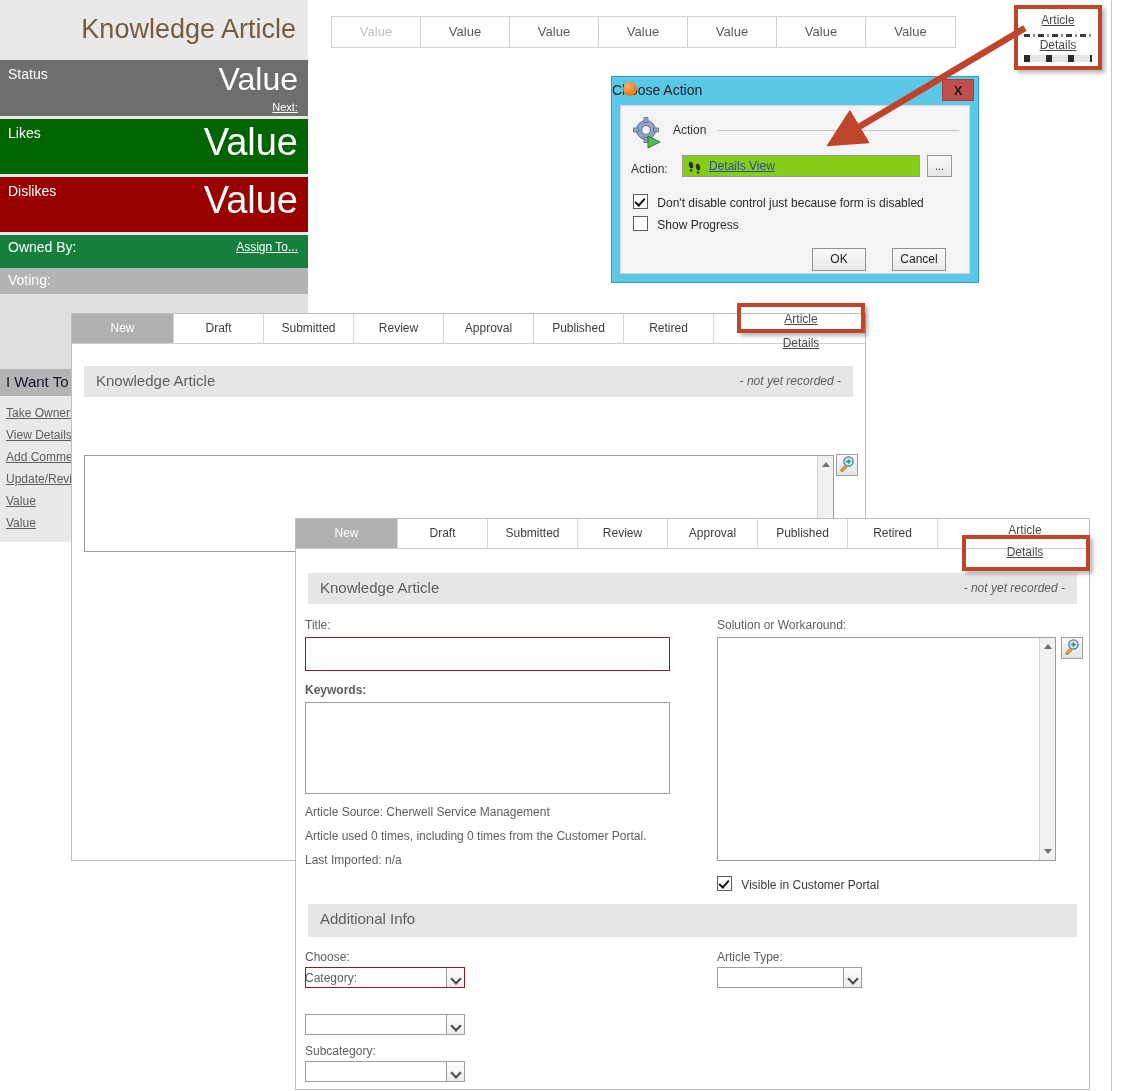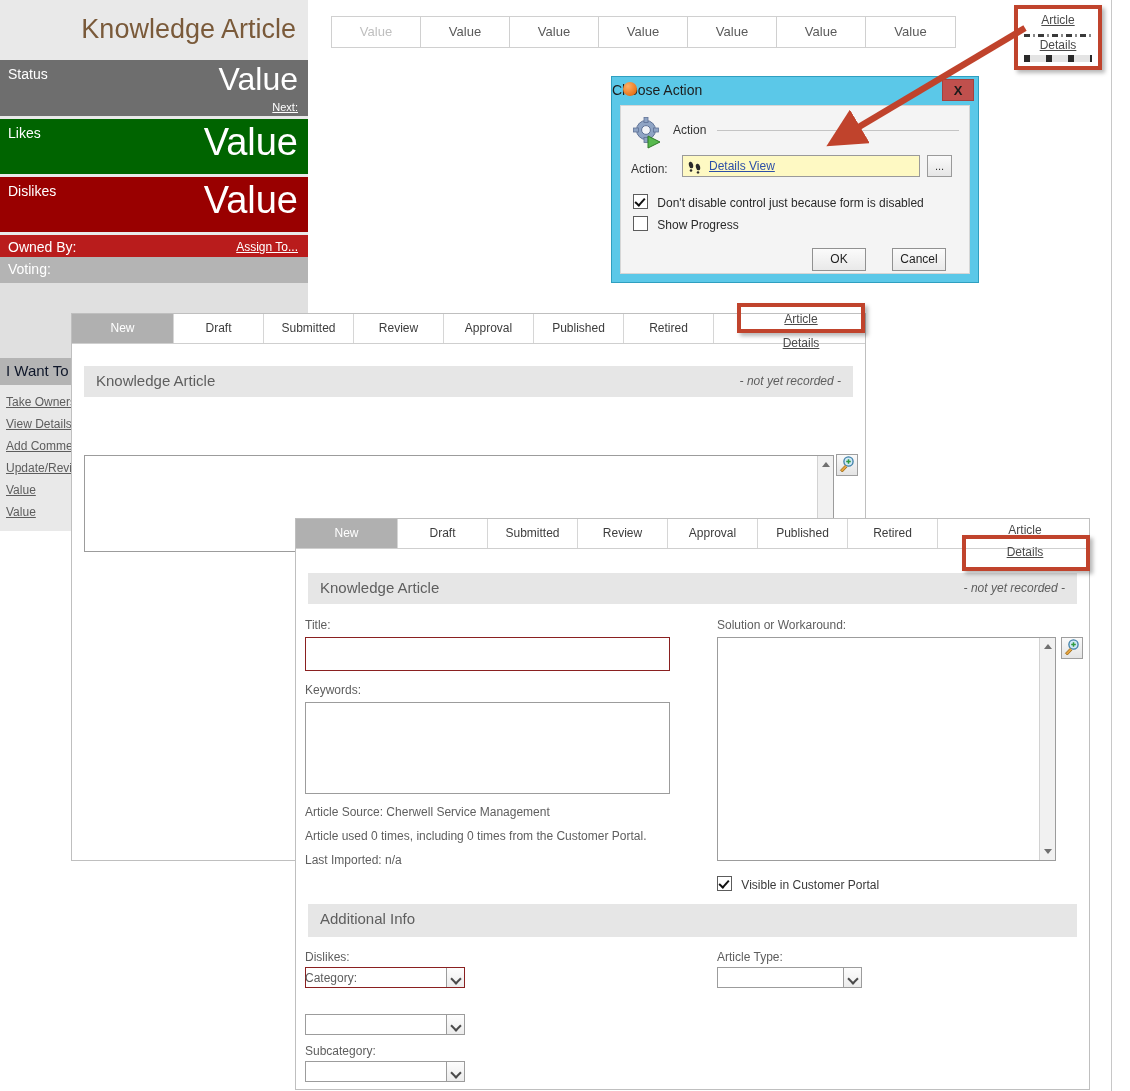--- a/index.html
+++ b/index.html
@@ -66,22 +66,22 @@
     font-size: 11px; color: #ffffff;
     text-decoration: underline;
   }
   .band-likes { height: 55px; background: #006400; }
   .band-likes .val { top: 2px; font-size: 38px; }
   .band-dislikes { height: 55px; background: #990000; }
   .band-dislikes .val { top: 2px; font-size: 38px; }
 
   .ownedby {
     position: relative;
-    height: 22px;
-    background: #b91c1c;
+    height: 33px;
+    background: #15803d;
     box-sizing: border-box;
     text-align: center;
   }
   .ownedby .lbl {
     position: absolute; left: 8px; top: 4px;
     font-size: 14px; color: #ffffff;
   }
   .ownedby .assign {
     position: absolute; right: 10px; top: 5px;
     font-size: 12px; color: #ffffff; text-decoration: underline;
@@ -265,21 +265,21 @@
     position: absolute; left: 96px; right: 10px; top: 24px;
     height: 1px; background: #c4c4c4;
   }
   .action-field-label {
     position: absolute; left: 10px; top: 56px;
     font-size: 12px; color: #333333;
   }
   .action-input {
     position: absolute; left: 61px; top: 49px;
     width: 238px; height: 22px;
-    background: #fef9c3;
+    background: #84cc16;
     border: 1px solid #9a9a9a;
     box-sizing: border-box;
   }
   .footprints {
     position: absolute; left: 4px; top: 4px;
     width: 16px; height: 14px;
   }
   .action-input .txt {
     position: absolute; left: 26px; top: 3px;
     font-size: 12px; color: #2d4fa8;
@@ -553,21 +553,21 @@
     </div>
 
     <div class="section-hdr" style="position:absolute; left:12px; right:12px; top:54px;">
       <span class="stitle">Knowledge Article</span>
       <span class="snote">- not yet recorded -</span>
     </div>
 
     <span class="fld-label" style="left:9px; top:99px;">Title:</span>
     <div class="fld-text required" style="left:9px; top:118px; width:365px; height:34px;"></div>
 
-    <span class="fld-label" style="left:9px; top:164px;">Keywords:</span>
+    <span class="fld-label" style="left:9px; top:164px;font-weight:bold;">Keywords:</span>
     <div class="fld-text" style="left:9px; top:183px; width:365px; height:92px;"></div>
 
     <span class="fld-static" style="left:9px; top:286px;">Article Source:  Cherwell Service Management</span>
     <span class="fld-static" style="left:9px; top:310px;">Article used 0 times, including 0 times from the Customer Portal.</span>
     <span class="fld-static" style="left:9px; top:334px;">Last Imported:  n/a</span>
 
     <span class="fld-label" style="left:421px; top:99px;">Solution or Workaround:</span>
     <div class="fld-text" style="left:421px; top:118px; width:339px; height:224px;"></div>
     <div class="scrollbar" style="left:743px; top:119px; height:222px;">
       <div class="up"></div>
@@ -583,21 +583,21 @@
 
     <div class="chk-inline" style="left:421px; top:357px;">
       <span class="chk-box checked"></span>
       <span>Visible in Customer Portal</span>
     </div>
 
     <div class="section-hdr" style="position:absolute; left:12px; right:12px; top:385px; height:33px;padding-left:39px;">
       <span class="stitle">Additional Info</span>
     </div>
 
-    <span class="fld-label" style="left:9px; top:431px;">Dislikes:</span>
+    <span class="fld-label" style="left:9px; top:431px;">Choose:</span>
     <div class="combo required" style="left:9px; top:448px; width:160px;">
       <span class="arrowbtn"></span>
     </div>
 
     <span class="fld-label" style="left:9px; top:452px;">Category:</span>
     <div class="combo" style="left:9px; top:495px; width:160px;">
       <span class="arrowbtn"></span>
     </div>
 
     <span class="fld-label" style="left:9px; top:525px;">Subcategory:</span>

